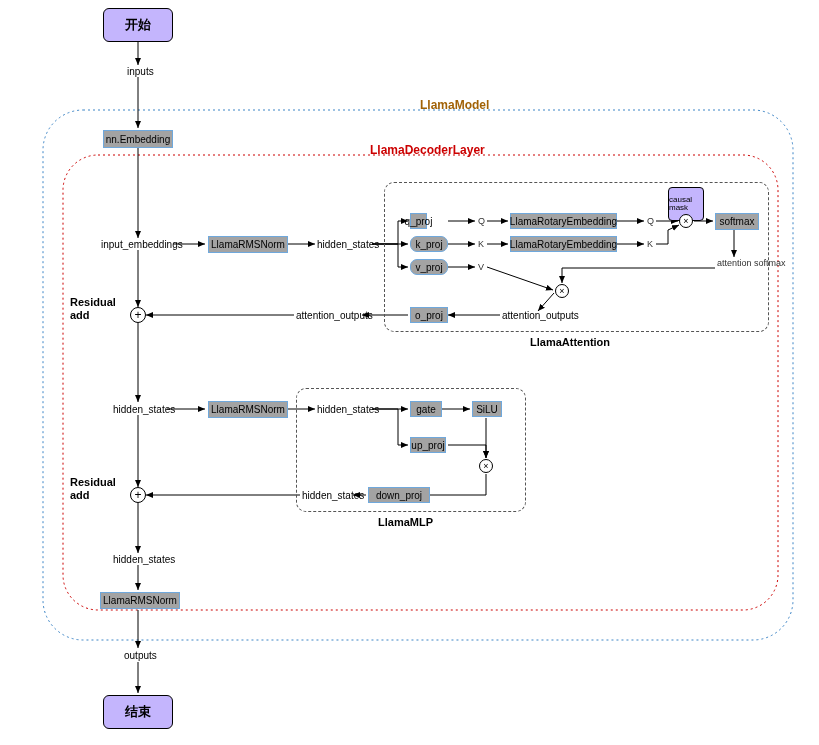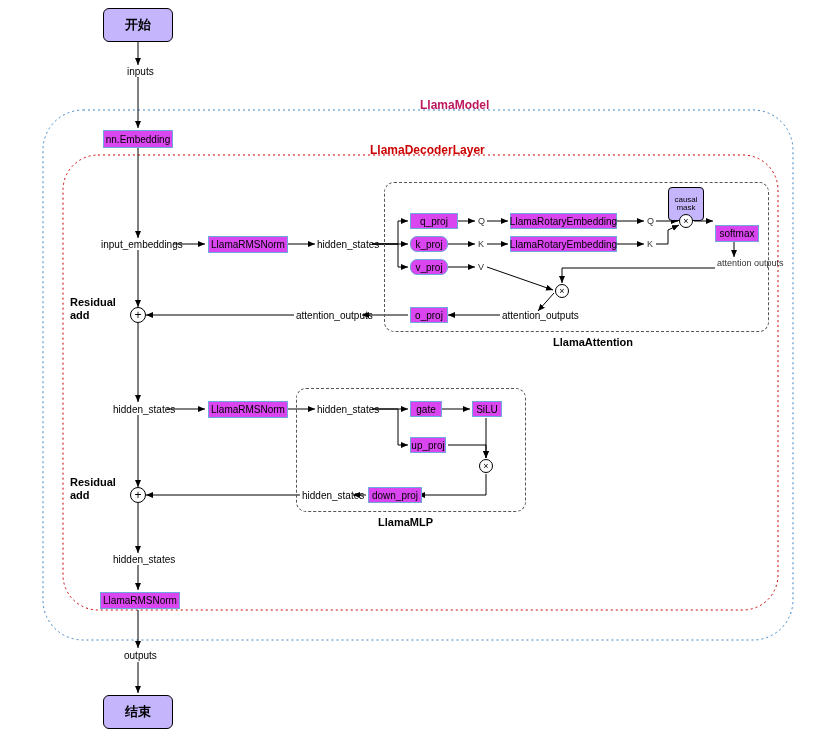--- a/index.html
+++ b/index.html
@@ -1,19 +1,19 @@
 <!DOCTYPE html>
 <html><head>
 <meta charset="utf-8">
 <style>
 * { box-sizing: border-box; margin: 0; padding: 0; }
 body { font-family: Arial, sans-serif; font-size: 10px; background: #fff; width: 819px; height: 745px; position: relative; }
 svg { position: absolute; top: 0; left: 0; }
 .node-box { position: absolute; background: #c4b5fd; border: 1px solid #000; border-radius: 6px; display: flex; align-items: center; justify-content: center; font-weight: bold; font-size: 13px; }
-.module-box { position: absolute; background: #d946ef; border: 1px solid #6fa8dc; display: flex; align-items: center; justify-content: center; font-size: 10px; padding: 2px 4px; }
+.module-box { position: absolute; background: #a3a3a3; border: 1px solid #6fa8dc; display: flex; align-items: center; justify-content: center; font-size: 10px; padding: 2px 4px; }
 .text-label { position: absolute; font-size: 10px; color: #000; }
 .small-label { position: absolute; font-size: 9px; color: #333; }
 .bold-label { font-weight: bold; }
 .circ { position: absolute; border: 1px solid #000; border-radius: 50%; display: flex; align-items: center; justify-content: center; font-size: 12px; background: #fff; }
 .inner-box { position: absolute; border: 1px dashed #555; border-radius: 10px; }
 .title-label { position: absolute; font-weight: bold; }
 </style>
 </head>
 <body>
 
@@ -100,35 +100,35 @@
 <div class="node-box" style="left:103px;top:8px;width:70px;height:34px;">
     <span>开始</span>
   </div>
 
 <div class="text-label" style="left:127px;top:66px;">inputs</div>
 
 <div class="module-box" style="left:103px;top:130px;width:70px;height:18px;">
     <span>nn.Embedding</span>
   </div>
 
-<div class="title-label" style="left:420px;top:98px;color:#be185d;font-size:12px;">LlamaModel</div>
+<div class="title-label" style="left:420px;top:98px;color:#a16207;font-size:12px;">LlamaModel</div>
 <div class="title-label" style="left:370px;top:143px;color:#cc0000;font-size:12px;">LlamaDecoderLayer</div>
 
 <div class="text-label" style="left:101px;top:239px;">input_embeddings</div>
 
 <div class="module-box" style="left:208px;top:236px;width:80px;height:17px;">
     <span>LlamaRMSNorm</span>
   </div>
 
 <div class="text-label" style="left:317px;top:239px;">hidden_states</div>
 
 <div class="inner-box" style="left:384px;top:182px;width:385px;height:150px;"></div>
-<div class="title-label" style="left:530px;top:336px;font-size:11px;margin-left:23px;">LlamaAttention</div>
-
-<div class="module-box" style="left:410px;top:213px;width:48px;height:16px;">
+<div class="title-label" style="left:530px;top:336px;font-size:11px;">LlamaAttention</div>
+
+<div class="module-box" style="left:410px;top:213px;width:17px;height:16px;">
     <span>q_proj</span>
   </div>
 <div class="module-box" style="left:410px;top:236px;width:38px;height:16px;border-radius:7px;">
     <span>k_proj</span>
   </div>
 <div class="module-box" style="left:410px;top:259px;width:38px;height:16px;border-radius:7px;">
     <span>v_proj</span>
   </div>
 
 <div class="small-label" style="left:478px;top:216px;">Q</div>
@@ -138,31 +138,31 @@
 <div class="module-box" style="left:510px;top:213px;width:107px;height:16px;">
     <span>LlamaRotaryEmbedding</span>
   </div>
 <div class="module-box" style="left:510px;top:236px;width:107px;height:16px;">
     <span>LlamaRotaryEmbedding</span>
   </div>
 
 <div class="small-label" style="left:647px;top:216px;">Q</div>
 <div class="small-label" style="left:647px;top:239px;">K</div>
 
-<div class="node-box" style="left:668px;top:187px;width:36px;height:34px;font-size:8px;font-weight:normal;border-radius:4px;line-height:1;text-align:center;">
+<div class="node-box" style="left:668px;top:187px;width:36px;height:34px;font-size:8px;font-weight:normal;border-radius:4px;line-height:1;">
     <span>causal mask</span>
   </div>
 
 <div class="circ" style="left:679px;top:214px;width:14px;height:14px;font-size:9px;">×</div>
 
-<div class="module-box" style="left:715px;top:213px;width:44px;height:17px;margin-top:12px;">
+<div class="module-box" style="left:715px;top:213px;width:44px;height:17px;">
     <span>softmax</span>
   </div>
 
-<div class="small-label" style="left:717px;top:259px;text-align:left;line-height:1.1;">attention outputs</div>
+<div class="small-label" style="left:717px;top:259px;text-align:left;line-height:1.1;">attention softmax</div>
 
 <div class="circ" style="left:555px;top:284px;width:14px;height:14px;font-size:9px;">×</div>
 
 <div class="text-label" style="left:502px;top:310px;">attention_outputs</div>
 
 <div class="module-box" style="left:410px;top:307px;width:38px;height:16px;">
     <span>o_proj</span>
   </div>
 
 <div class="text-label" style="left:296px;top:310px;">attention_outputs</div>
@@ -182,21 +182,21 @@
 <div class="module-box" style="left:410px;top:401px;width:32px;height:16px;">
     <span>gate</span>
   </div>
 <div class="module-box" style="left:472px;top:401px;width:30px;height:16px;text-align:right;">
     <span>SiLU</span>
   </div>
 <div class="module-box" style="left:410px;top:437px;width:36px;height:16px;">
     <span>up_proj</span>
   </div>
 <div class="circ" style="left:479px;top:459px;width:14px;height:14px;font-size:9px;">×</div>
-<div class="module-box" style="left:368px;top:487px;width:54px;height:16px;">
+<div class="module-box" style="left:368px;top:487px;width:62px;height:16px;">
     <span>down_proj</span>
   </div>
 <div class="text-label" style="left:302px;top:490px;">hidden_states</div>
 
 <div class="text-label bold-label" style="left:70px;top:476px;font-size:11px;line-height:1.2;">Residual<br>add</div>
 <div class="circ" style="left:130px;top:487px;width:16px;height:16px;">+</div>
 
 <div class="text-label" style="left:113px;top:554px;">hidden_states</div>
 
 <div class="module-box" style="left:100px;top:592px;width:80px;height:17px;">

